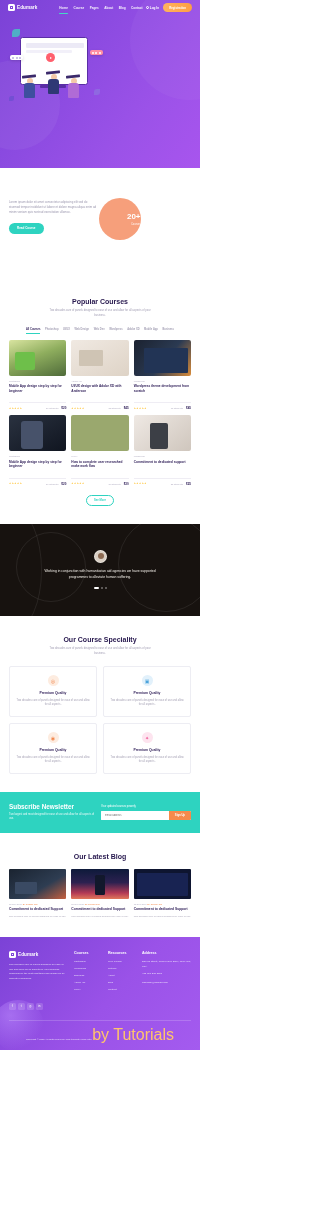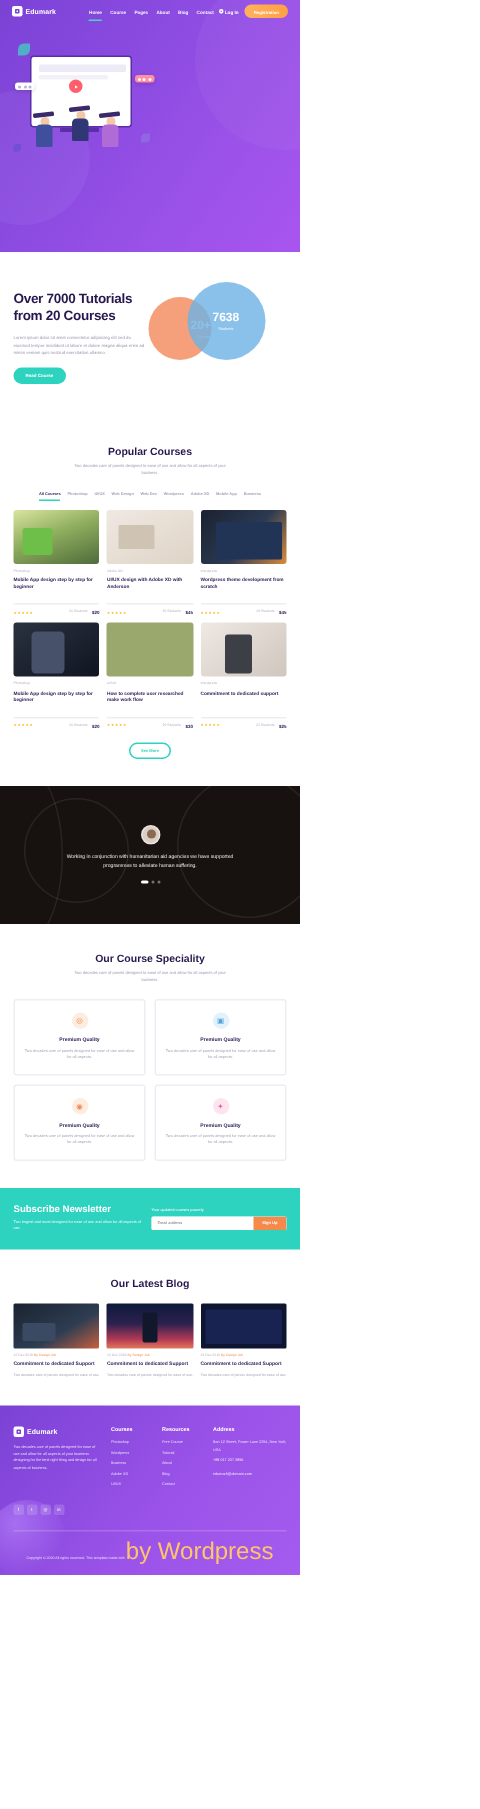--- a/index.html
+++ b/index.html
@@ -278,32 +278,27 @@
             <span class="head"></span>
             <span class="body"></span>
           </div>
         <span class="play"></span>
       </div>
     </div>
   </section>
 
   <section class="tutorials">
     <div class="tut-left">
-      <h2>Over 7000 Tutorials from 20 Courses</h2>
       <p>Lorem ipsum dolor sit amet consectetur adipiscing elit sed do eiusmod tempor incididunt ut labore et dolore magna aliqua enim ad minim veniam quis nostrud exercitation ullamco.</p>
       <button class="btn-teal sm">Read Course</button>
     </div>
     <div class="venn">
       <div class="circ c-or">
         <b>20+</b>
           <s>Courses</s>
-      </div>
-      <div class="circ c-bl">
-        <b>7638</b>
-          <s>Students</s>
       </div>
     </div>
   </section>
 
   <section class="section">
     <div class="sec-head">
       <h2>Popular Courses</h2>
       <p>Two decades care of panels designed to ease of use and allow for all aspects of your business.</p>
     </div>
     <div class="filters">
@@ -550,17 +545,17 @@
         </div>
       </div>
     </div>
     <div class="socials">
       <i>f</i>
       <i>t</i>
       <i>◎</i>
       <i>in</i>
     </div>
     <div class="f-bottom">
-      <span>Copyright © 2020 All rights reserved. This template made with </span><em>by Wordpress</em>
+      <span>Copyright © 2020 All rights reserved. This template made with </span><em>by Tutorials</em>
     </div>
   </footer>
 
 </div>
 
 </body></html>

